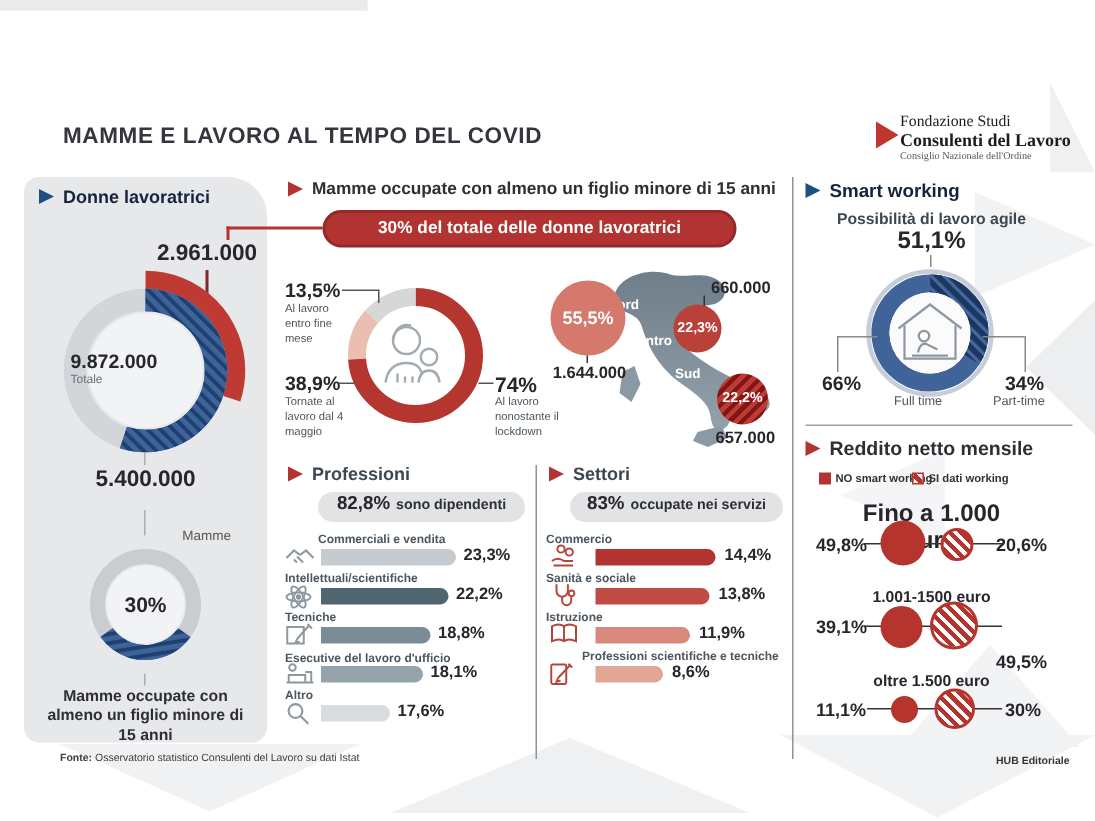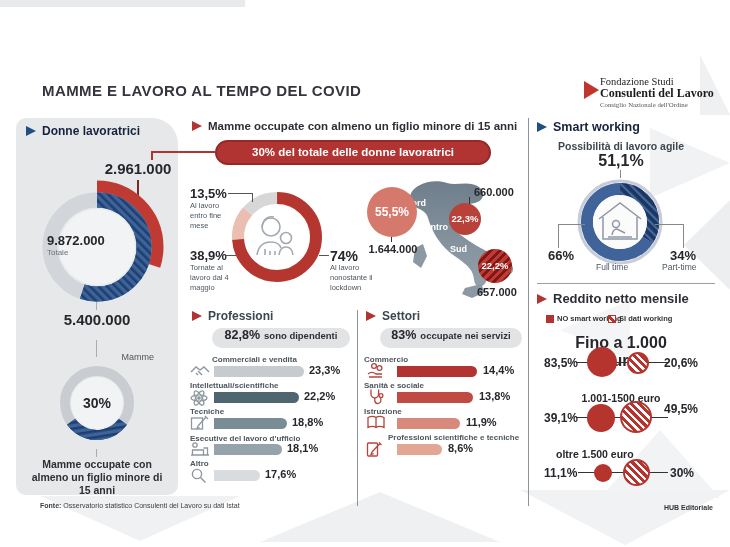--- a/index.html
+++ b/index.html
@@ -322,31 +322,31 @@
   </div>
   <div class="abs" style="left:546px;top:315px;width:8px;height:8px;background:#b23432;"></div>
   <div class="abs" style="left:557px;top:314px;font-size:7.5px;font-weight:700;color:#333;">NO smart working</div>
   <div class="abs hatch-red" style="left:608px;top:315px;width:8px;height:8px;border-width:1px;border-radius:0;"></div>
   <div class="abs" style="left:619px;top:314px;font-size:7.5px;font-weight:700;color:#333;">SI dati working</div>
 
   <div class="abs" style="left:556px;top:334px;width:130px;text-align:center;font-size:16px;font-weight:700;">Fino a 1.000 euro</div>
   <div class="abs hline" style="left:576px;top:362px;width:92px;border-color:#333;"></div>
   <div class="abs circle" style="left:587px;top:347px;width:30px;height:30px;background:#b5342e;"></div>
   <div class="abs circle hatch-red" style="left:627px;top:352px;width:22px;height:22px;"></div>
-  <div class="abs num" style="left:544px;top:356px;font-size:12px;">83,5%</div>
+  <div class="abs num" style="left:544px;top:356px;font-size:12px;">49,8%</div>
   <div class="abs num" style="left:664px;top:356px;font-size:12px;">20,6%</div>
 
   <div class="abs" style="left:556px;top:392px;width:130px;text-align:center;font-size:10.5px;font-weight:700;">1.001-1500 euro</div>
   <div class="abs hline" style="left:576px;top:417px;width:92px;border-color:#333;"></div>
   <div class="abs circle" style="left:587px;top:404px;width:28px;height:28px;background:#b5342e;"></div>
   <div class="abs circle hatch-red" style="left:620px;top:401px;width:32px;height:32px;"></div>
   <div class="abs num" style="left:544px;top:411px;font-size:12px;">39,1%</div>
-  <div class="abs num" style="left:664px;top:402px;font-size:12px;">49,5%</div>
-
-  <div class="abs" style="left:556px;top:448px;width:130px;text-align:left;font-size:10.5px;font-weight:700;">oltre 1.500 euro</div>
+  <div class="abs num" style="left:664px;top:434px;font-size:12px;">49,5%</div>
+
+  <div class="abs" style="left:556px;top:448px;width:130px;text-align:center;font-size:10.5px;font-weight:700;">oltre 1.500 euro</div>
   <div class="abs hline" style="left:578px;top:472px;width:90px;border-color:#333;"></div>
   <div class="abs circle" style="left:594px;top:464px;width:18px;height:18px;background:#b5342e;"></div>
   <div class="abs circle hatch-red" style="left:623px;top:459px;width:27px;height:27px;"></div>
   <div class="abs num" style="left:544px;top:466px;font-size:12px;">11,1%</div>
   <div class="abs num" style="left:670px;top:466px;font-size:12px;">30%</div>
 
   <div class="abs" style="left:40px;top:502px;font-size:7px;color:#3c3c3c;">
     <span style="font-weight:700;">Fonte:</span>
     <span>Osservatorio statistico Consulenti del Lavoro su dati Istat</span>
   </div>

